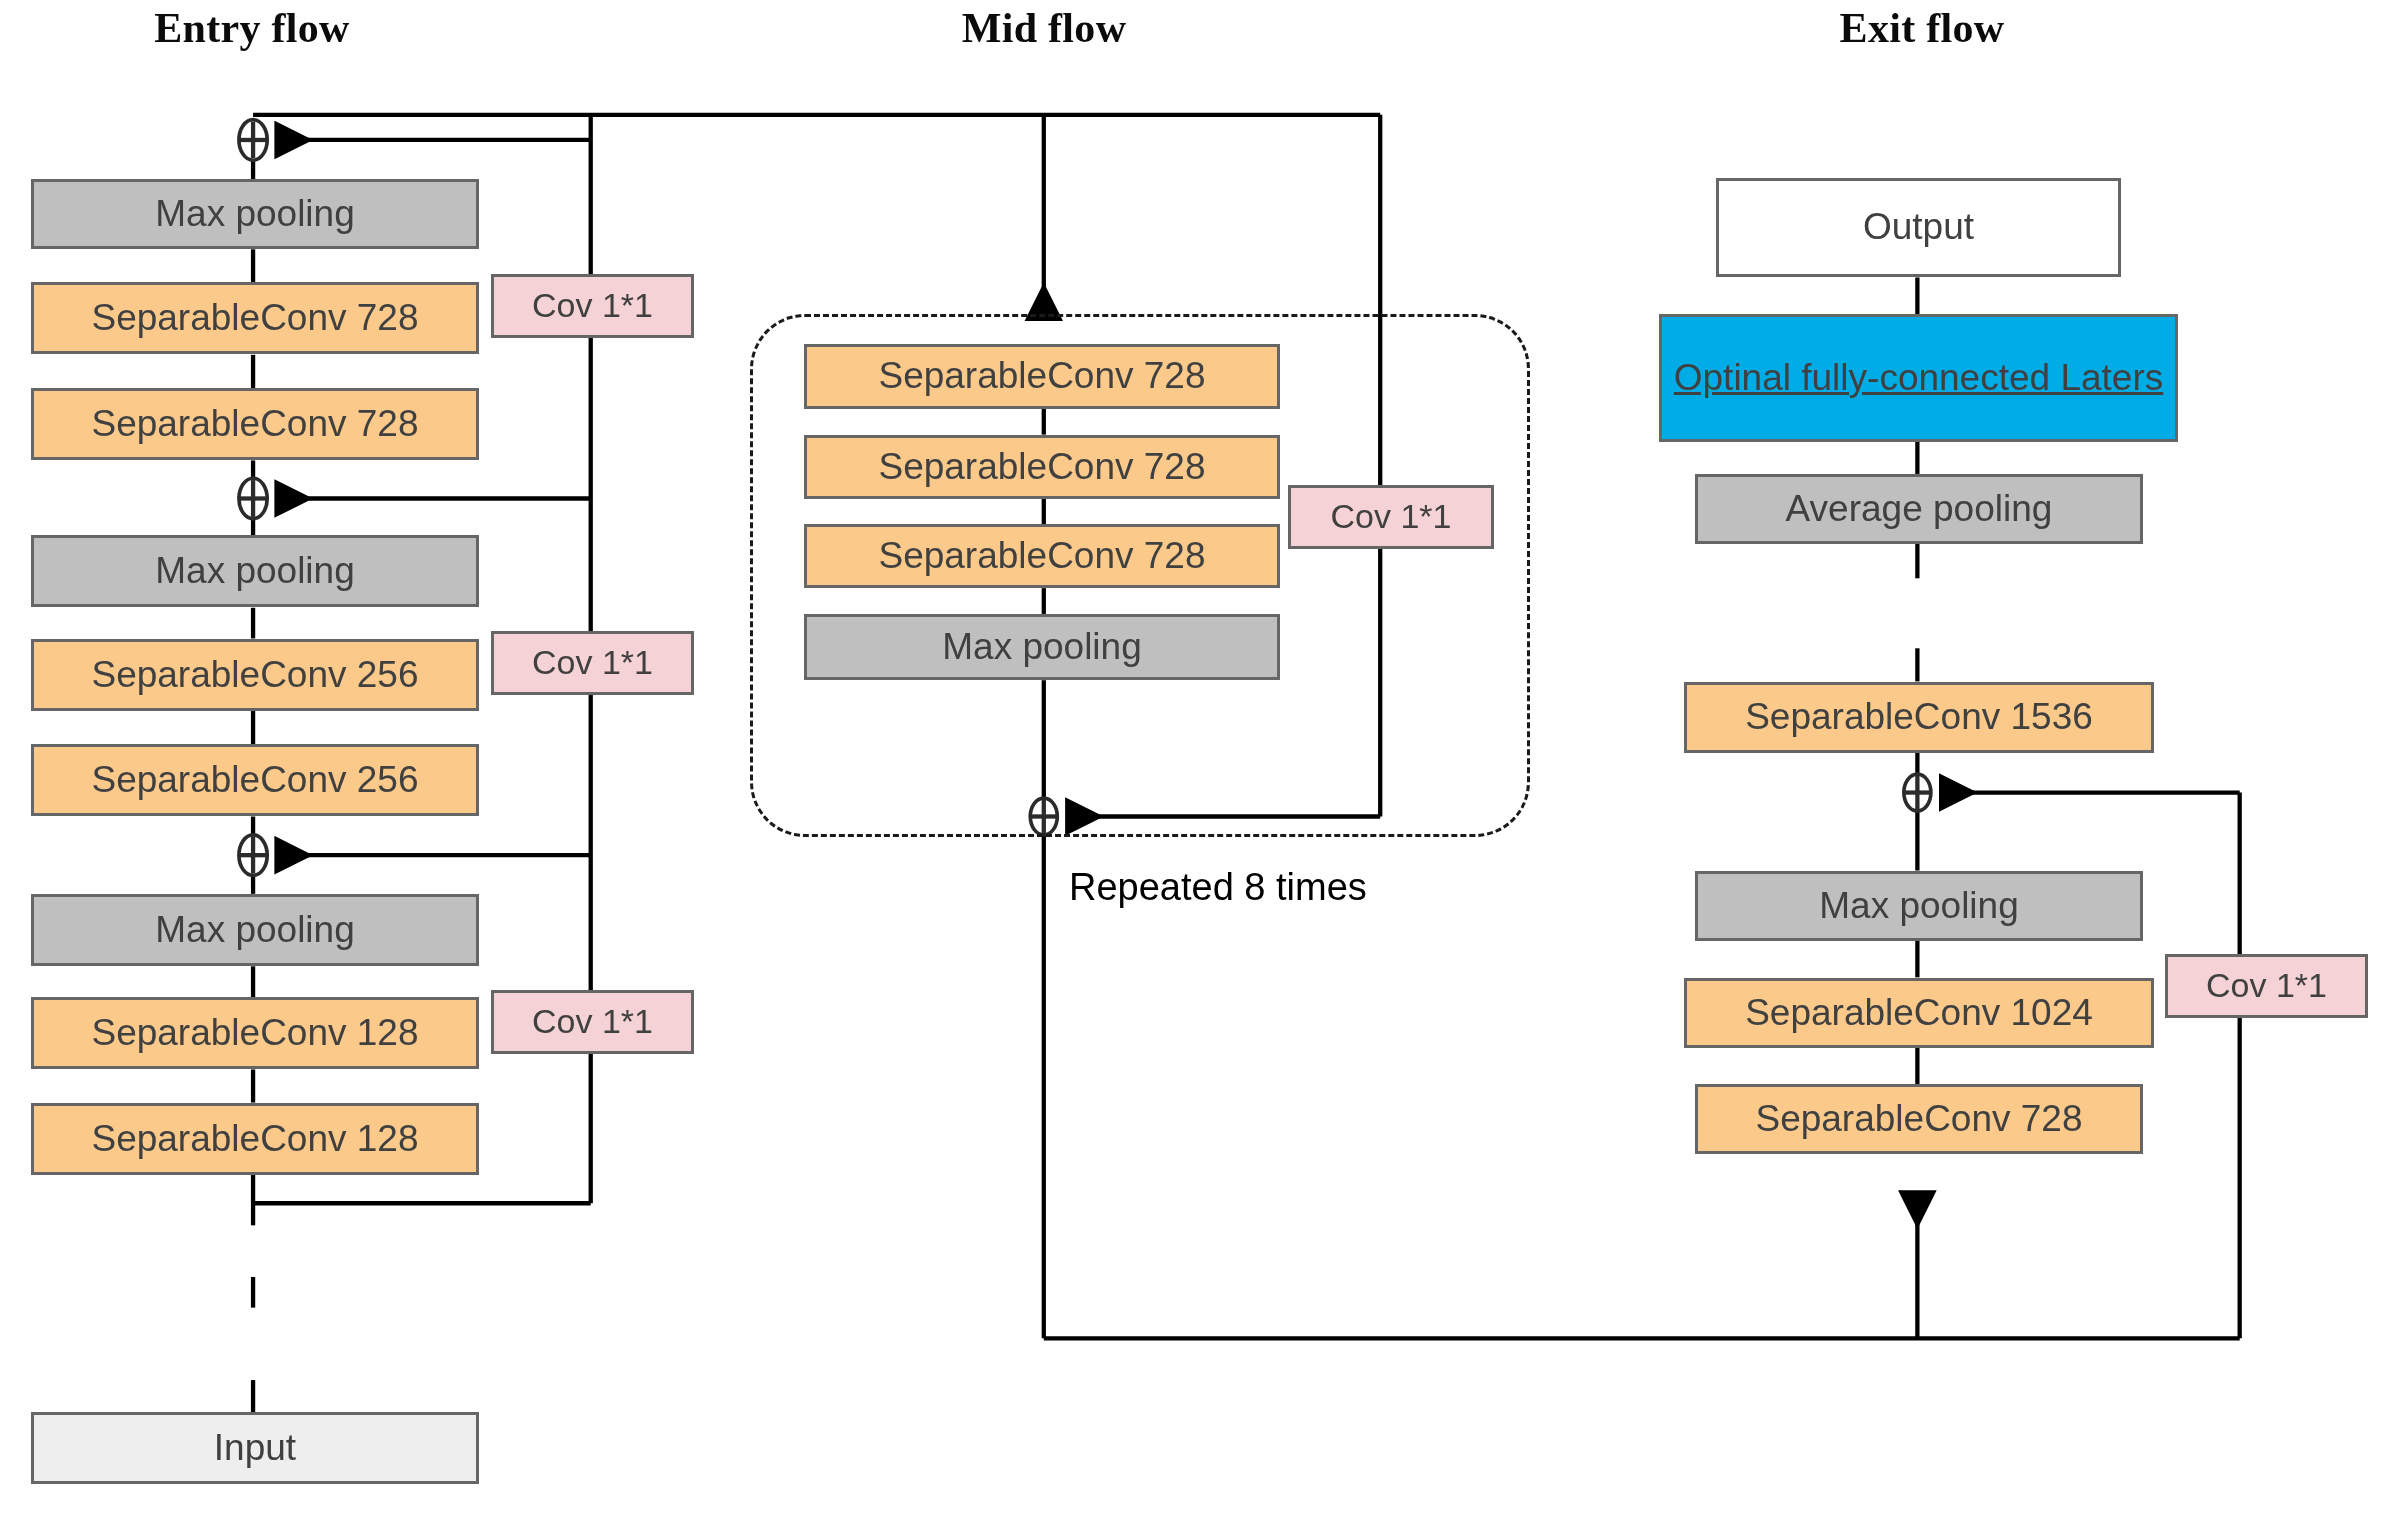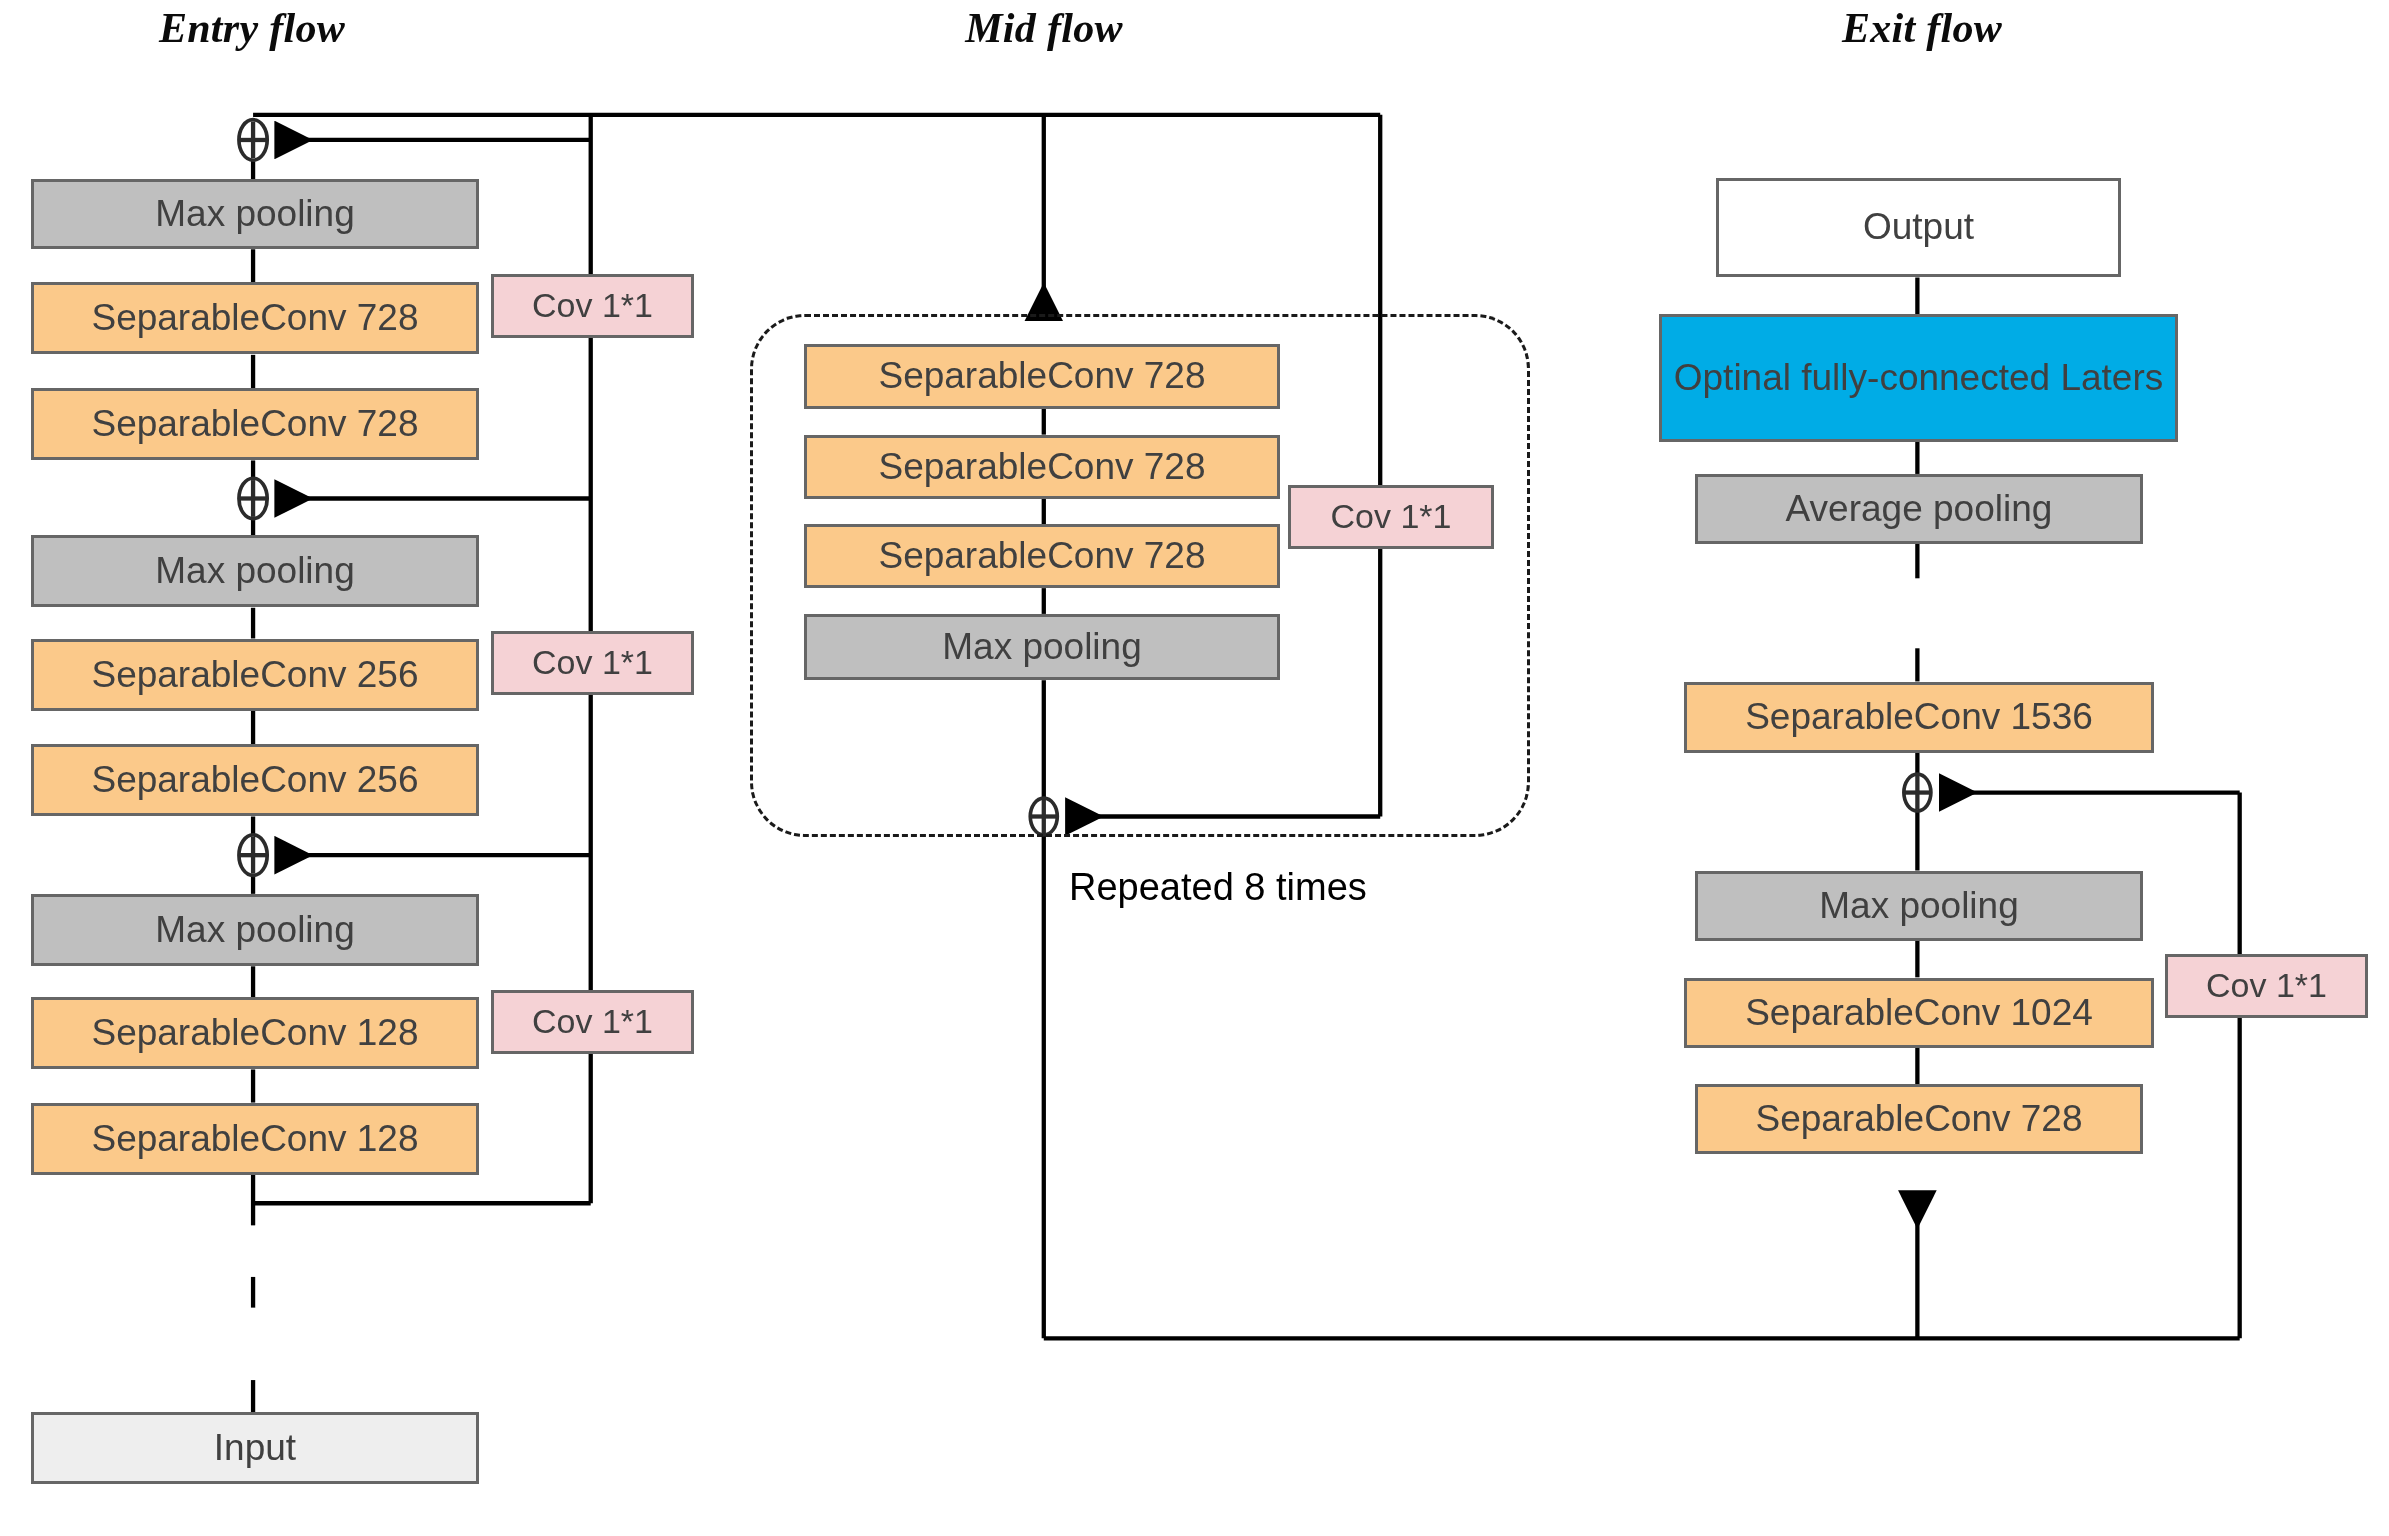--- a/index.html
+++ b/index.html
@@ -24,41 +24,40 @@
   }
   .flow-title {
     position: absolute;
     font-family: "Liberation Serif", serif;
     font-weight: bold;
     font-size: 42px;
     color: #0b0b0b;
     text-align: center;
     white-space: nowrap;
     letter-spacing: 0.3px;
-    font-style: italic;
   }
   .node {
     position: absolute;
     box-sizing: border-box;
     border: 3.1px solid #666666;
     display: flex;
     align-items: center;
     justify-content: center;
     text-align: center;
     font-size: 37px;
     color: #404040;
     line-height: 1.05;
     padding: 0 4.9px;
   }
   .node.sep   { background: #fbc98a; }
   .node.pool  { background: #bfbfbf; }
   .node.conv  { background: #a6c4ec; }
   .node.input { background: #eeeeee; }
   .node.white { background: #ffffff; }
-  .node.fc    { background: #00ace6; }
+  .node.fc    { background: #00ace6; text-decoration: underline; }
   .node.cov11 { background: #f5d2d5; font-size: 34px; }
   .caption {
     position: absolute;
     font-size: 38px;
     color: #000000;
     white-space: nowrap;
   }
   .dashed-group {
     position: absolute;
     box-sizing: border-box;

